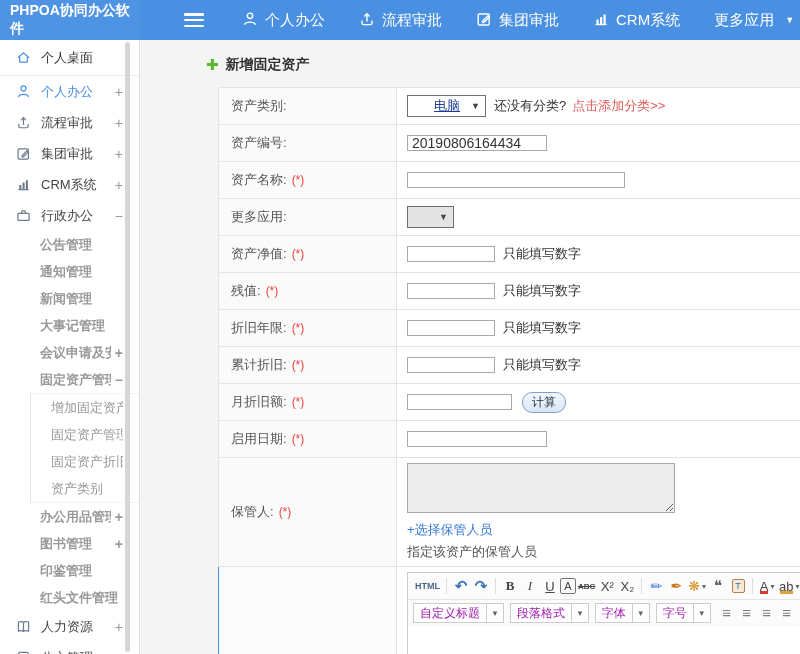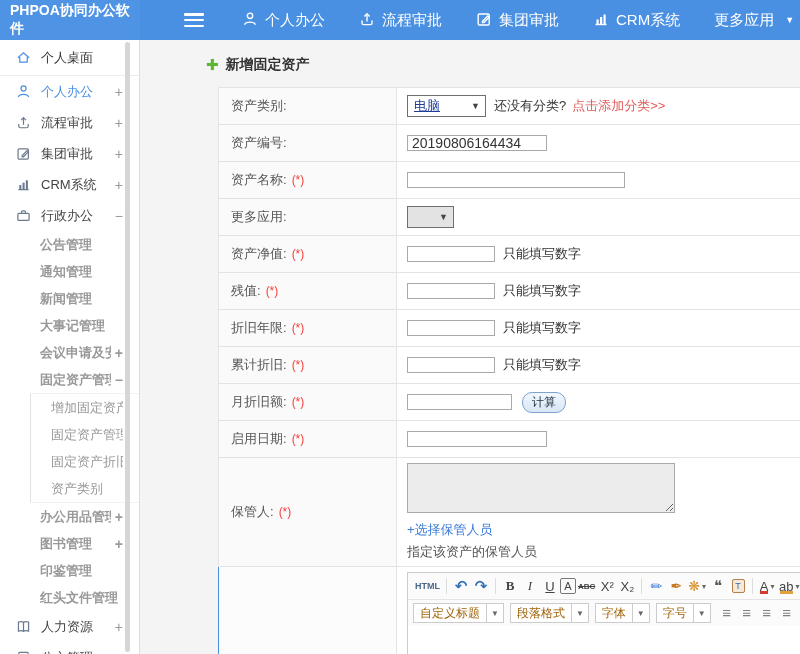--- a/index.html
+++ b/index.html
@@ -53,21 +53,21 @@
   table.form td { border:1px solid #e3e3e3; font-size:13px; }
   td.flabel { width:185px; background:#fafafa; padding:9px 4px 9px 12px; color:#555;
     vertical-align:middle; }
   td.fvalue { padding:5px 10px; background:#fff; }
   .req { color:#f43f3b; margin-left:5px; font-size:12px; }
 
   .ctl-row { display:flex; align-items:center; }
   .sel { display:inline-flex; align-items:center; height:22px; border:1px solid #6f6f6f;
     background:#fff; cursor:pointer; }
   .sel-text { padding:0 6px; font-size:13px; color:#1f3d99; text-decoration:underline;
-    min-width:58px; }
+    min-width:58px;text-align:right; }
   .sel .sel-caret { font-size:9px; color:#444; padding:0 5px; }
   .sel.gray { background:#e3e3e3; }
   .sel.gray .sel-text { min-width:26px; }
   input.txt { height:16px; border:1px solid #a9a9a9; padding:2px 4px; font-size:14px;
     color:#333; font-family:"Liberation Sans","DejaVu Sans",sans-serif; background:#fff; }
   .hint-plain { color:#333; font-size:13px; margin-left:8px; }
   .red-link { color:#e25b5b; font-size:13px; margin-left:6px; cursor:pointer;
     text-decoration:none; }
   .btn-calc { margin-left:10px; height:21px; padding:0 9px; font-size:12px; color:#234;
     background:linear-gradient(#f2f7fd,#d9e6f6); border:1px solid #7da2ce; border-radius:10px;
@@ -100,21 +100,21 @@
   .g.pen { color:#3a7bd5; }
   .g.brush { color:#c7781f; }
   .g.spark { color:#d98f2b; }
   .g.quote { font-size:15px; color:#555; }
   .g.align { color:#808080; font-size:15px; }
   .paste-box { width:13px; height:14px; border:1px solid #b08050; background:#f6e9d8;
     font-size:9px; color:#2f6fb8; display:flex; align-items:center; justify-content:center;
     border-radius:2px; }
   .tselect { display:inline-flex; align-items:center; height:20px; border:1px solid #ccc;
     background:#fff; margin-right:6px; cursor:pointer; }
-  .tselect .ts-label { padding:0 6px; font-size:12px; color:#a16207; }
+  .tselect .ts-label { padding:0 6px; font-size:12px; color:#a21caf; }
   .tselect .ts-caret { border-left:1px solid #ccc; padding:0 4px; font-size:8px; color:#666;
     height:100%; display:flex; align-items:center; }
   .tb-row2 { border-bottom:none; }
   .editor-body { height:92px; background:#fff; }
   .tbtn .caret2 { font-size:8px; color:#666; margin-left:2px; }
 </style>
 </head>
 <body>
 
 <div class="topbar">

